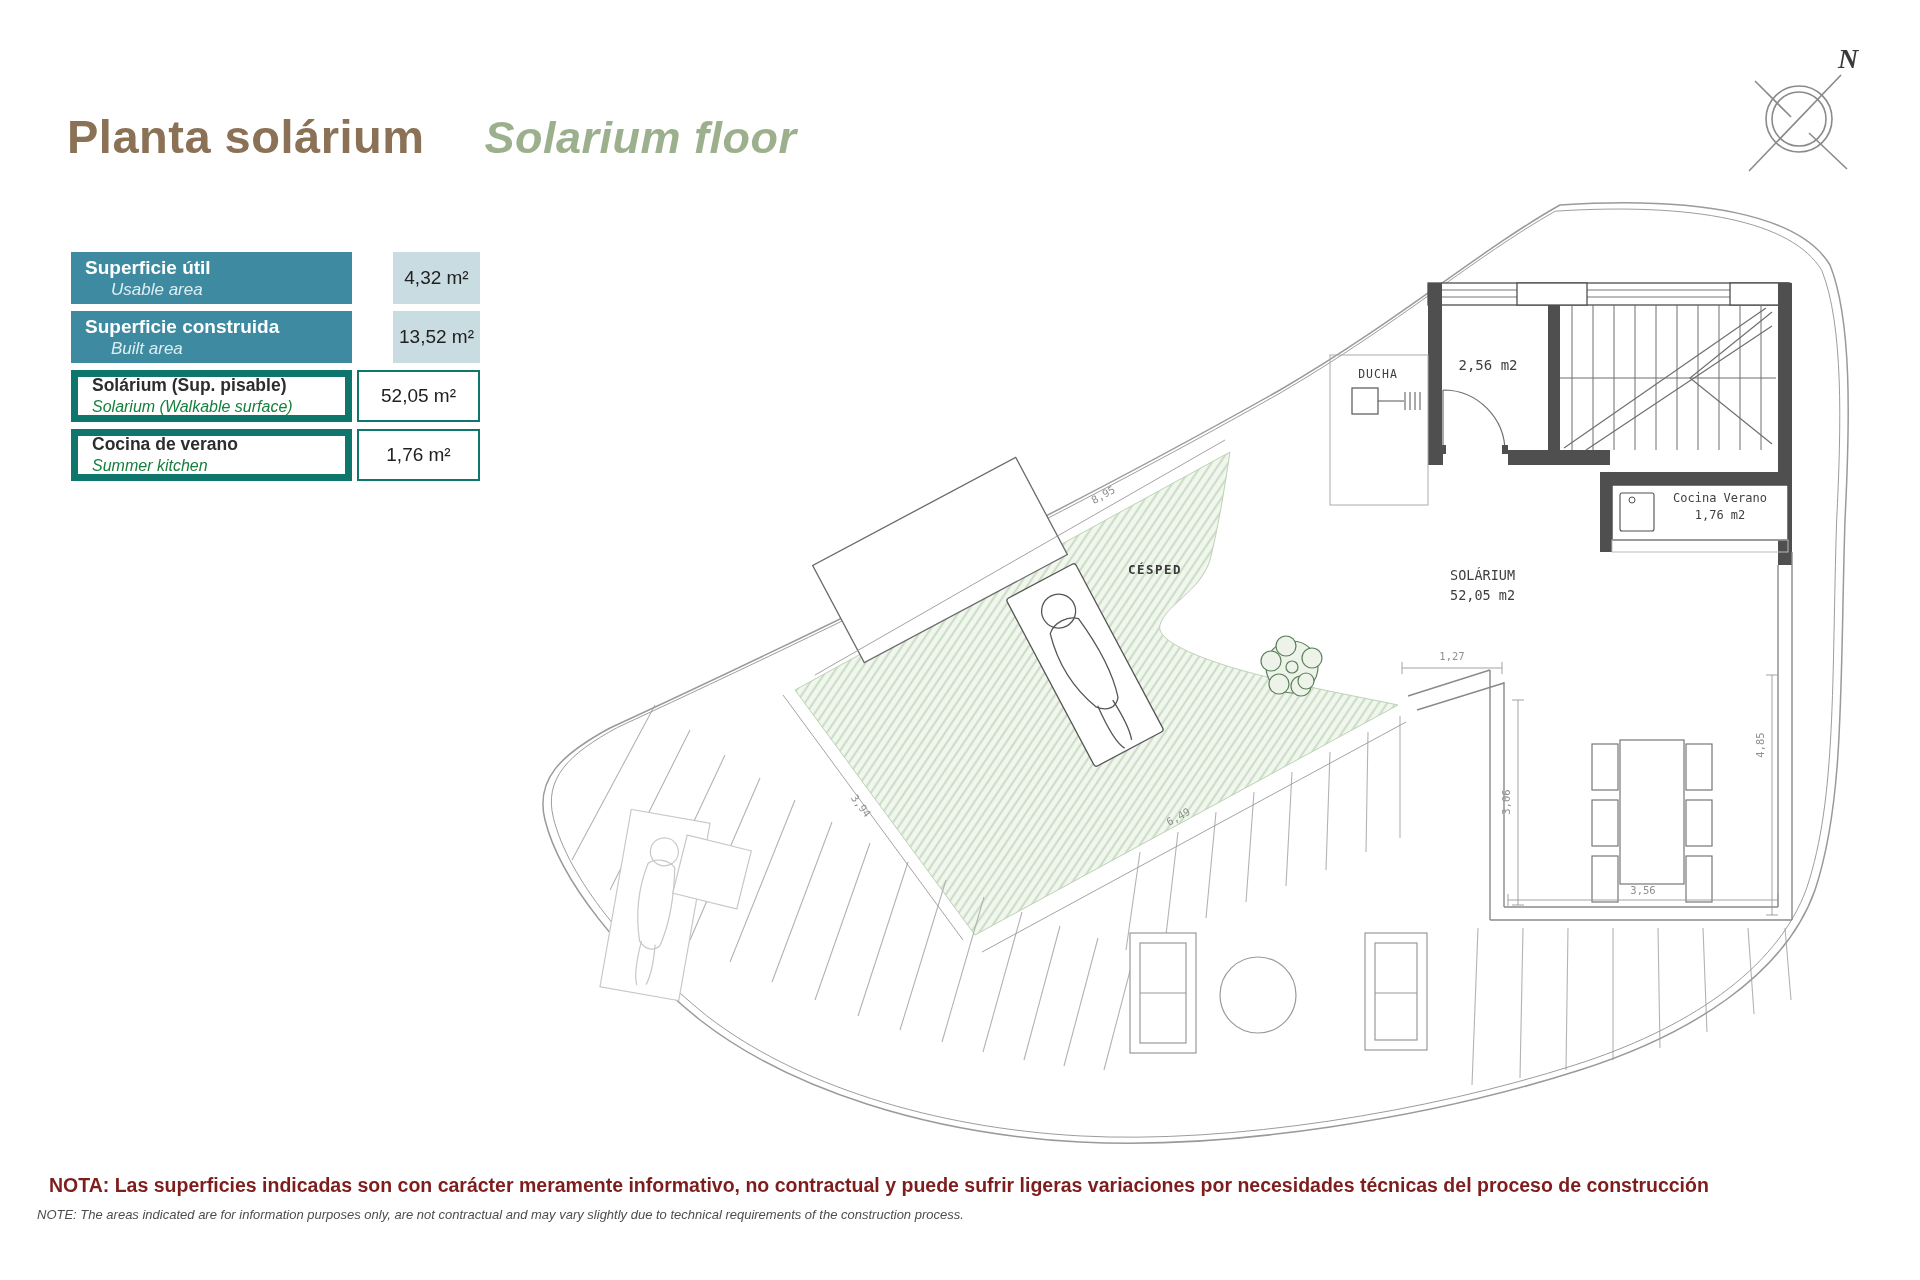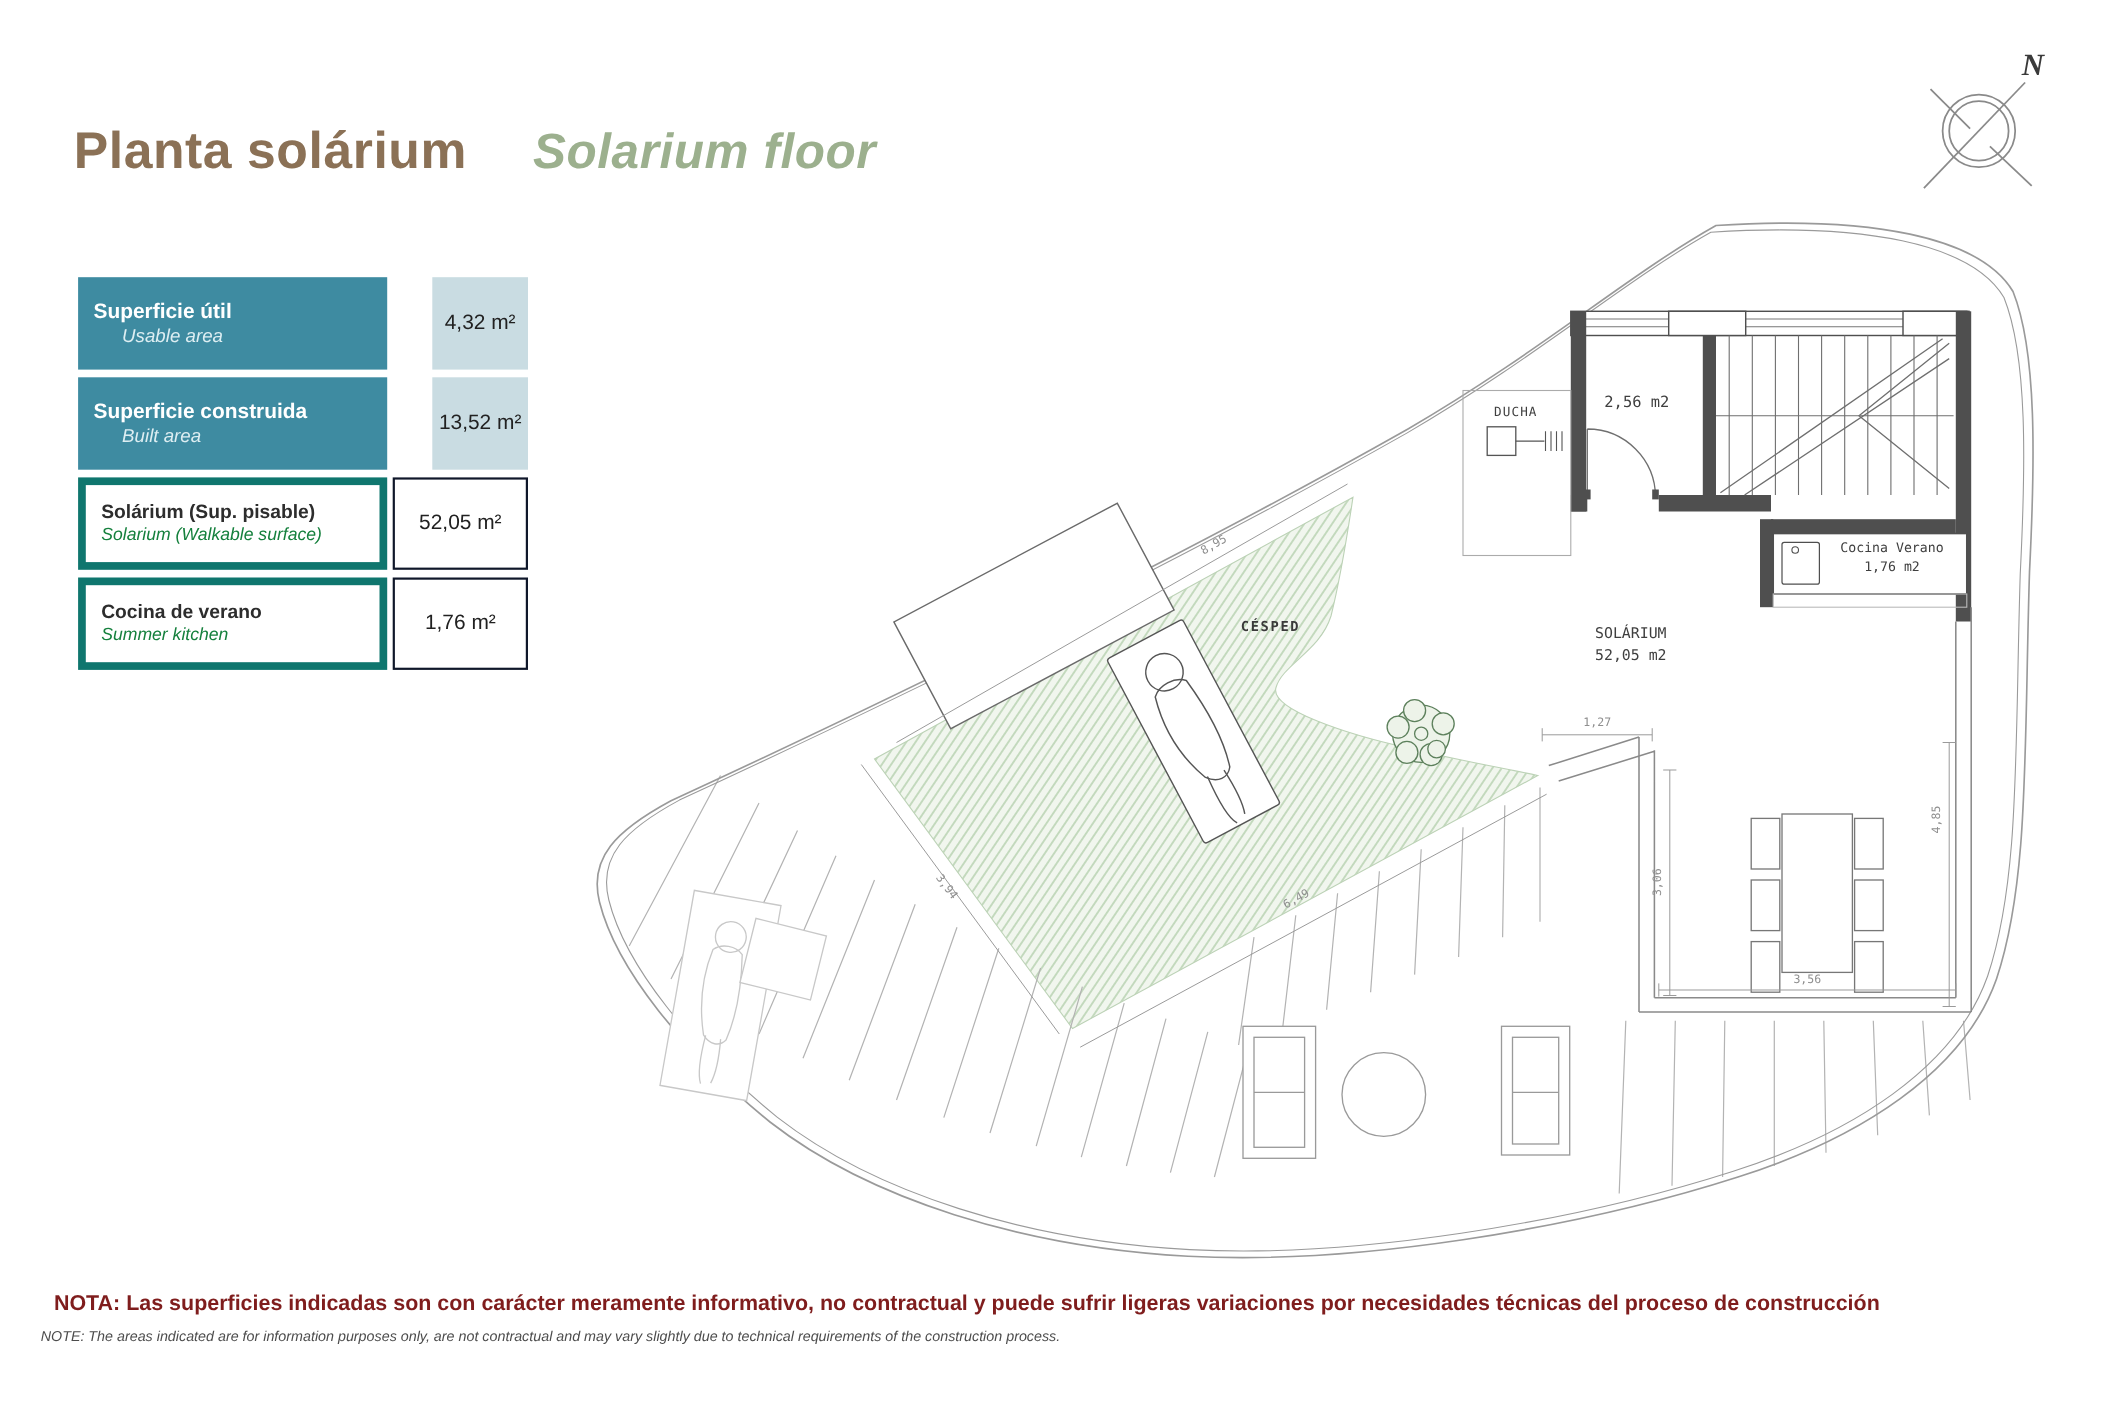--- a/index.html
+++ b/index.html
@@ -8,33 +8,33 @@
   .page{position:absolute;inset:0;background:#fff;}
 
   
   .titles{position:absolute;left:67px;top:90px;display:flex;align-items:baseline;gap:60px;}
   .title-es{font-size:47px;font-weight:700;color:#8b7156;letter-spacing:.5px;}
   .title-en{font-size:45px;font-weight:600;font-style:italic;color:#9cb08e;letter-spacing:.5px;margin-top:22px;}
 
   
   .area-table{position:absolute;left:71px;top:252px;display:grid;
               grid-template-columns:281px 123px;gap:7px 5px;}
-  .lbl,.val{box-sizing:border-box;height:84px;}
+  .lbl,.val{box-sizing:border-box;height:52px;}
   .lbl{display:flex;flex-direction:column;justify-content:center;padding:4px 14px;}
   .lbl .es{font-size:19px;font-weight:700;line-height:1.25;}
   .lbl .en{font-size:17px;font-style:italic;line-height:1.2;}
   .val{display:flex;align-items:center;justify-content:center;font-size:19px;color:#212121;}
   .row-teal .lbl{background:#3e8ba1;}
   .row-teal .lbl .es{color:#ffffff;}
   .row-teal .lbl .en{color:#ddeef2;margin-left:26px;}
   .row-teal .val{background:#c9dce2;margin-left:36px;}
   .row-light .lbl{background:#ffffff;border:7px solid #0f766e;}
   .row-light .lbl .es{color:#2d2d2d;font-size:17.5px;}
   .row-light .lbl .en{color:#15803d;font-size:16px;}
-  .row-light .val{background:#ffffff;border:2px solid #0f172a;}
+  .row-light .val{background:#ffffff;border:2px solid #0f766e;}
 
   
   .compass{position:absolute;left:1736px;top:26px;width:150px;height:150px;}
 
   
   .plan{position:absolute;left:520px;top:180px;width:1360px;height:990px;}
   .plan text{font-family:"DejaVu Sans Mono",monospace;}
 
   
   .note{position:absolute;left:37px;top:1174px;width:1820px;}

